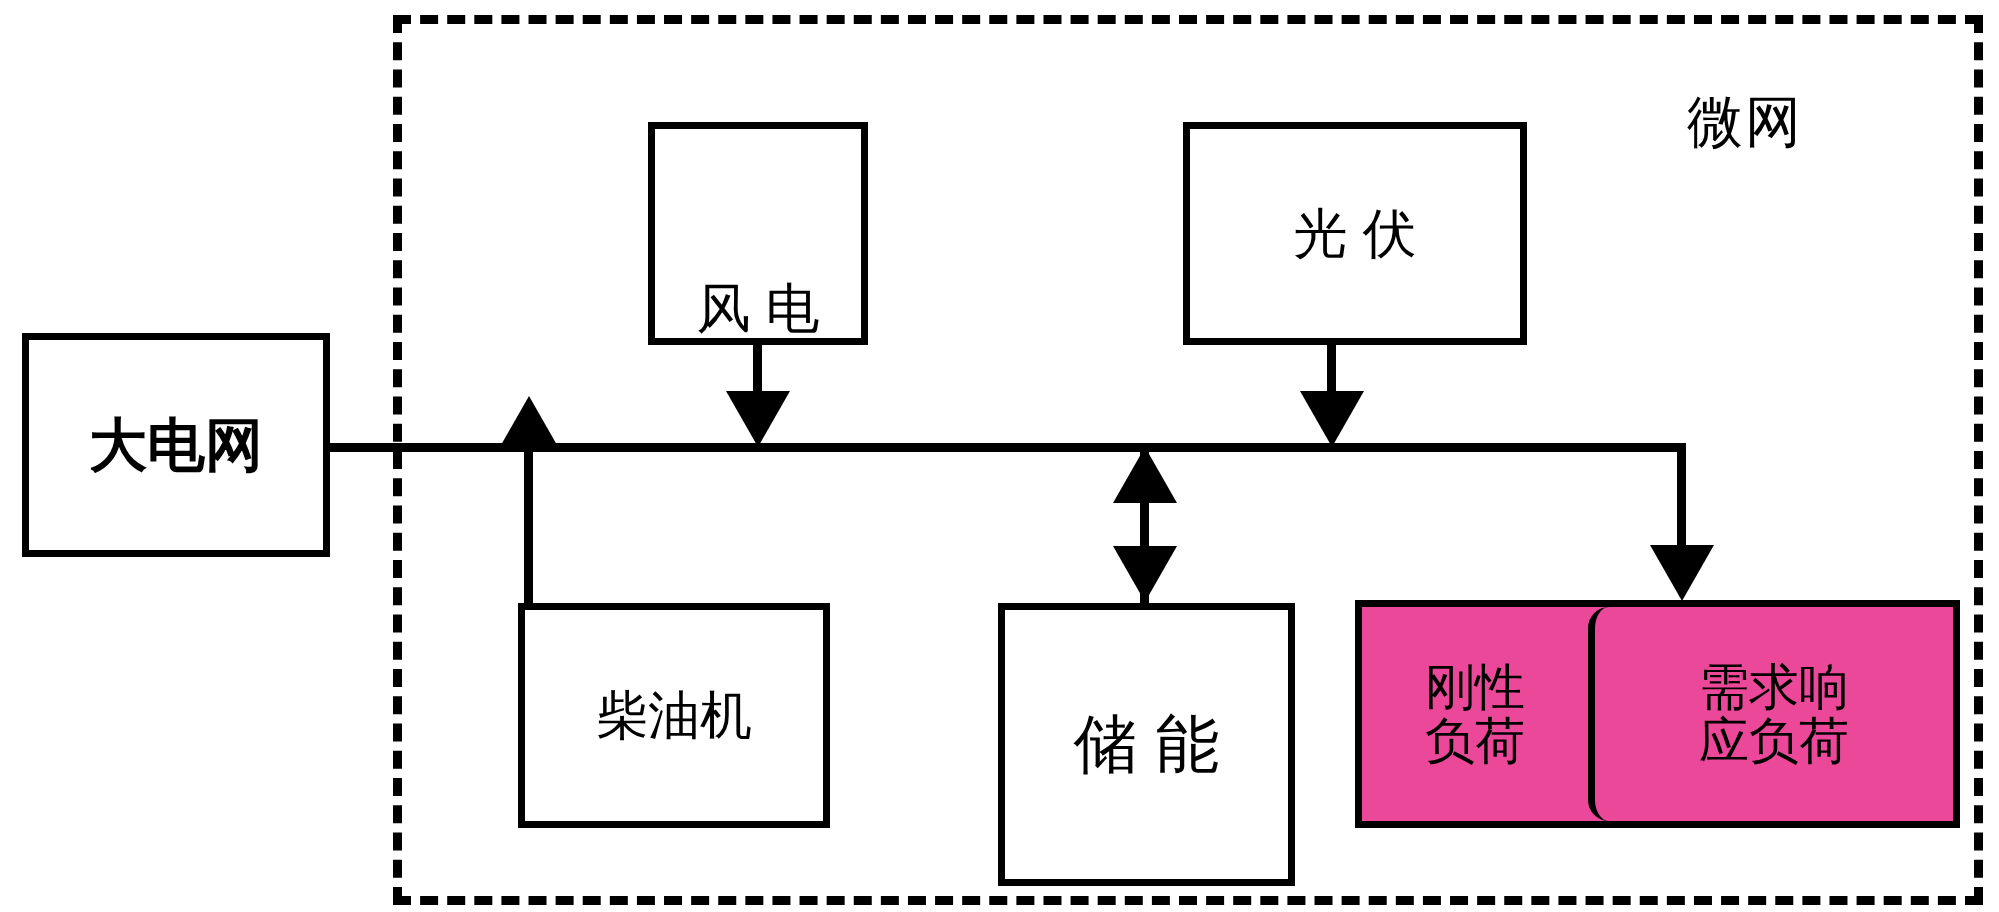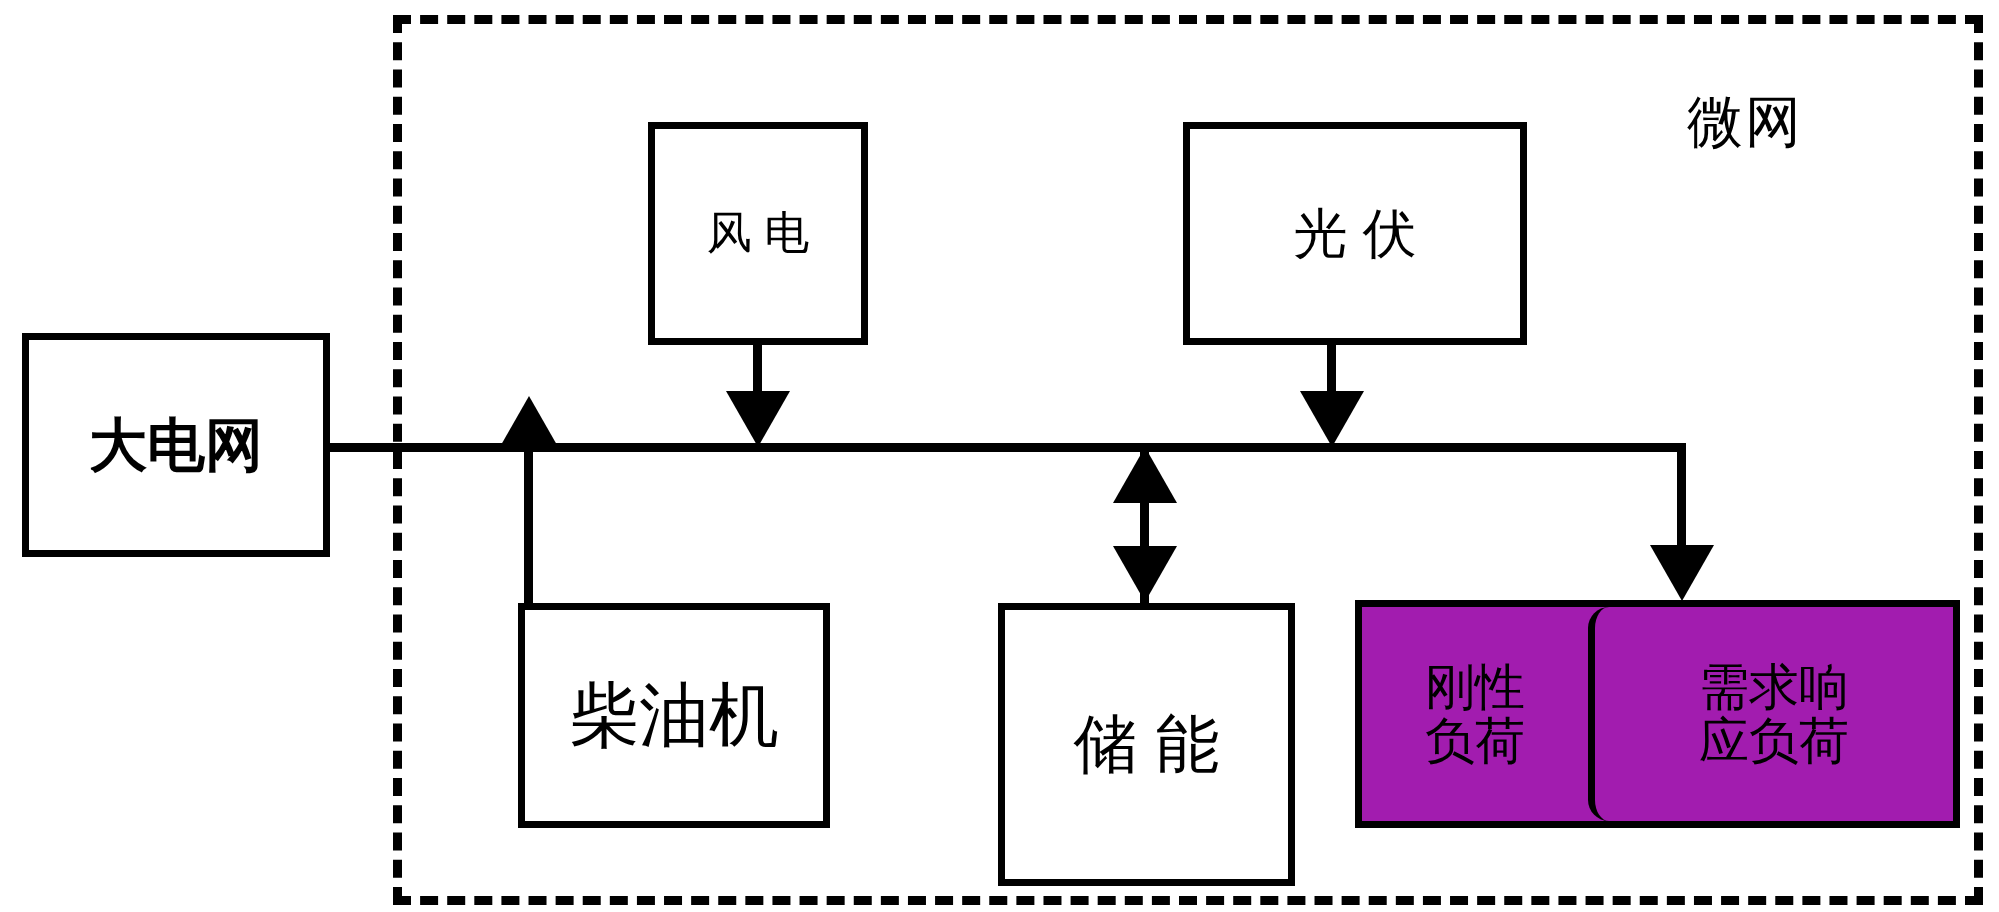--- a/index.html
+++ b/index.html
@@ -55,35 +55,35 @@
     text-align: center;
     color: #000000;
     line-height: 1.12;
     z-index: 5;
   }
   .node-label {
     display: block;
     white-space: pre-line;
   }
   #node-grid      { left: 22px;   top: 333px; width: 308px; height: 224px; font-size: 58px; font-weight: bold; }
-  #node-wind      { left: 648px;  top: 122px; width: 220px; height: 223px; font-size: 45px; }
+  #node-wind      { left: 648px;  top: 122px; width: 220px; height: 223px; font-size: 54px; align-items: flex-end; }
   #node-pv        { left: 1183px; top: 122px; width: 344px; height: 223px; font-size: 54px; }
-  #node-diesel    { left: 518px;  top: 603px; width: 312px; height: 225px; font-size: 70px; }
+  #node-diesel    { left: 518px;  top: 603px; width: 312px; height: 225px; font-size: 52px; }
   #node-storage   { left: 998px;  top: 603px; width: 297px; height: 283px; font-size: 64px; }
 
   
   #load-group {
     position: absolute;
     left: 1355px;
     top: 600px;
     width: 605px;
     height: 228px;
     box-sizing: border-box;
     border: 7px solid #000000;
-    background: #a21caf;
+    background: #ec4899;
     display: flex;
     z-index: 5;
   }
   .load-cell {
     flex: 1 1 0;
     display: flex;
     align-items: center;
     justify-content: center;
     text-align: center;
     font-size: 50px;

